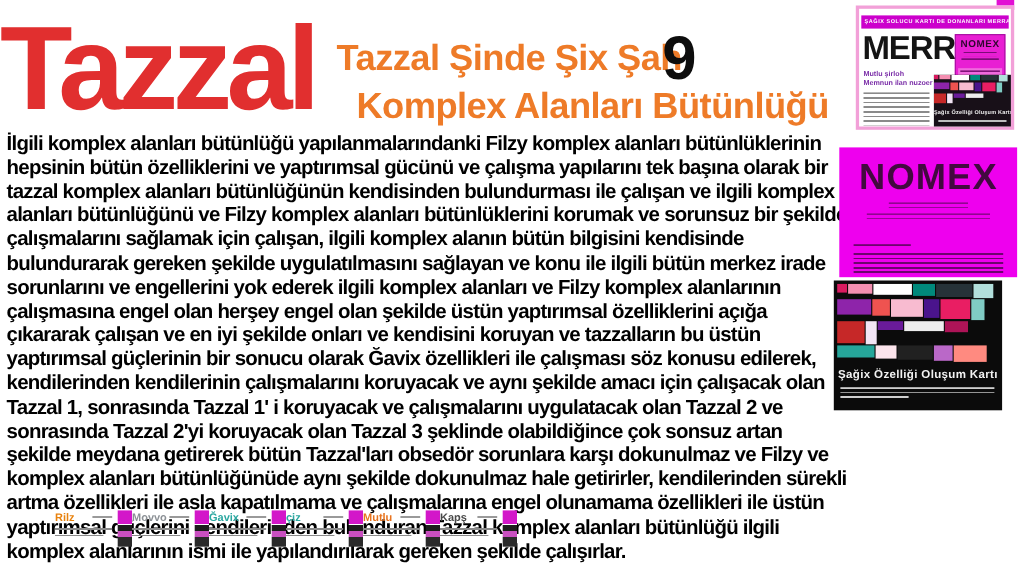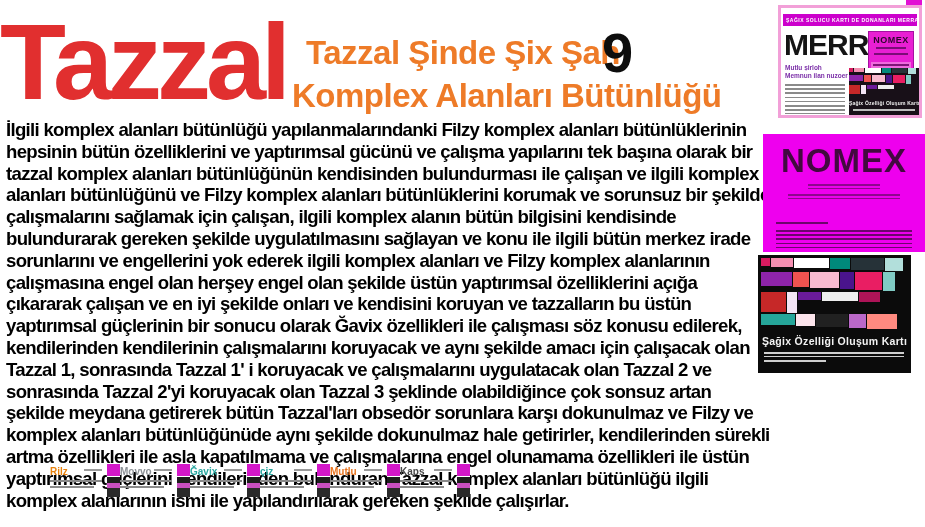--- a/index.html
+++ b/index.html
@@ -6,21 +6,21 @@
   .page{position:relative;width:925px;height:527px;background:#ffffff;overflow:hidden;
         font-family:"Liberation Sans",sans-serif;}
 
   
   .kicker{position:absolute;left:8px;top:6px;font-size:17px;font-weight:bold;
           color:#3d3dab;letter-spacing:-0.2px;white-space:nowrap;}
   .brand{position:absolute;left:0px;top:14px;font-size:108px;line-height:95px;
          font-weight:bold;color:#e12f2f;letter-spacing:-5px;}
   .headline1{position:absolute;left:306px;top:34px;font-size:33px;font-weight:bold;
              color:#ee7b28;white-space:nowrap;letter-spacing:-0.5px;}
-  .headline2{position:absolute;left:292px;top:77px;font-size:33px;font-weight:bold;
+  .headline2{position:absolute;left:324px;top:77px;font-size:33px;font-weight:bold;
              color:#ee7b28;white-space:nowrap;letter-spacing:-0.5px;}
   .issue{position:absolute;left:602px;top:20px;font-size:56px;font-weight:bold;color:#0d0d0d;}
 
   
   .body-text{position:absolute;left:6px;top:119px;width:766px;font-size:18.6px;
              font-weight:bold;color:#000;line-height:21.8px;letter-spacing:-0.7px;
              text-align:left;}
 
   
   .mb{background:repeating-linear-gradient(180deg,var(--c,#666) 0 1.6px,transparent 1.6px 4.2px);}

